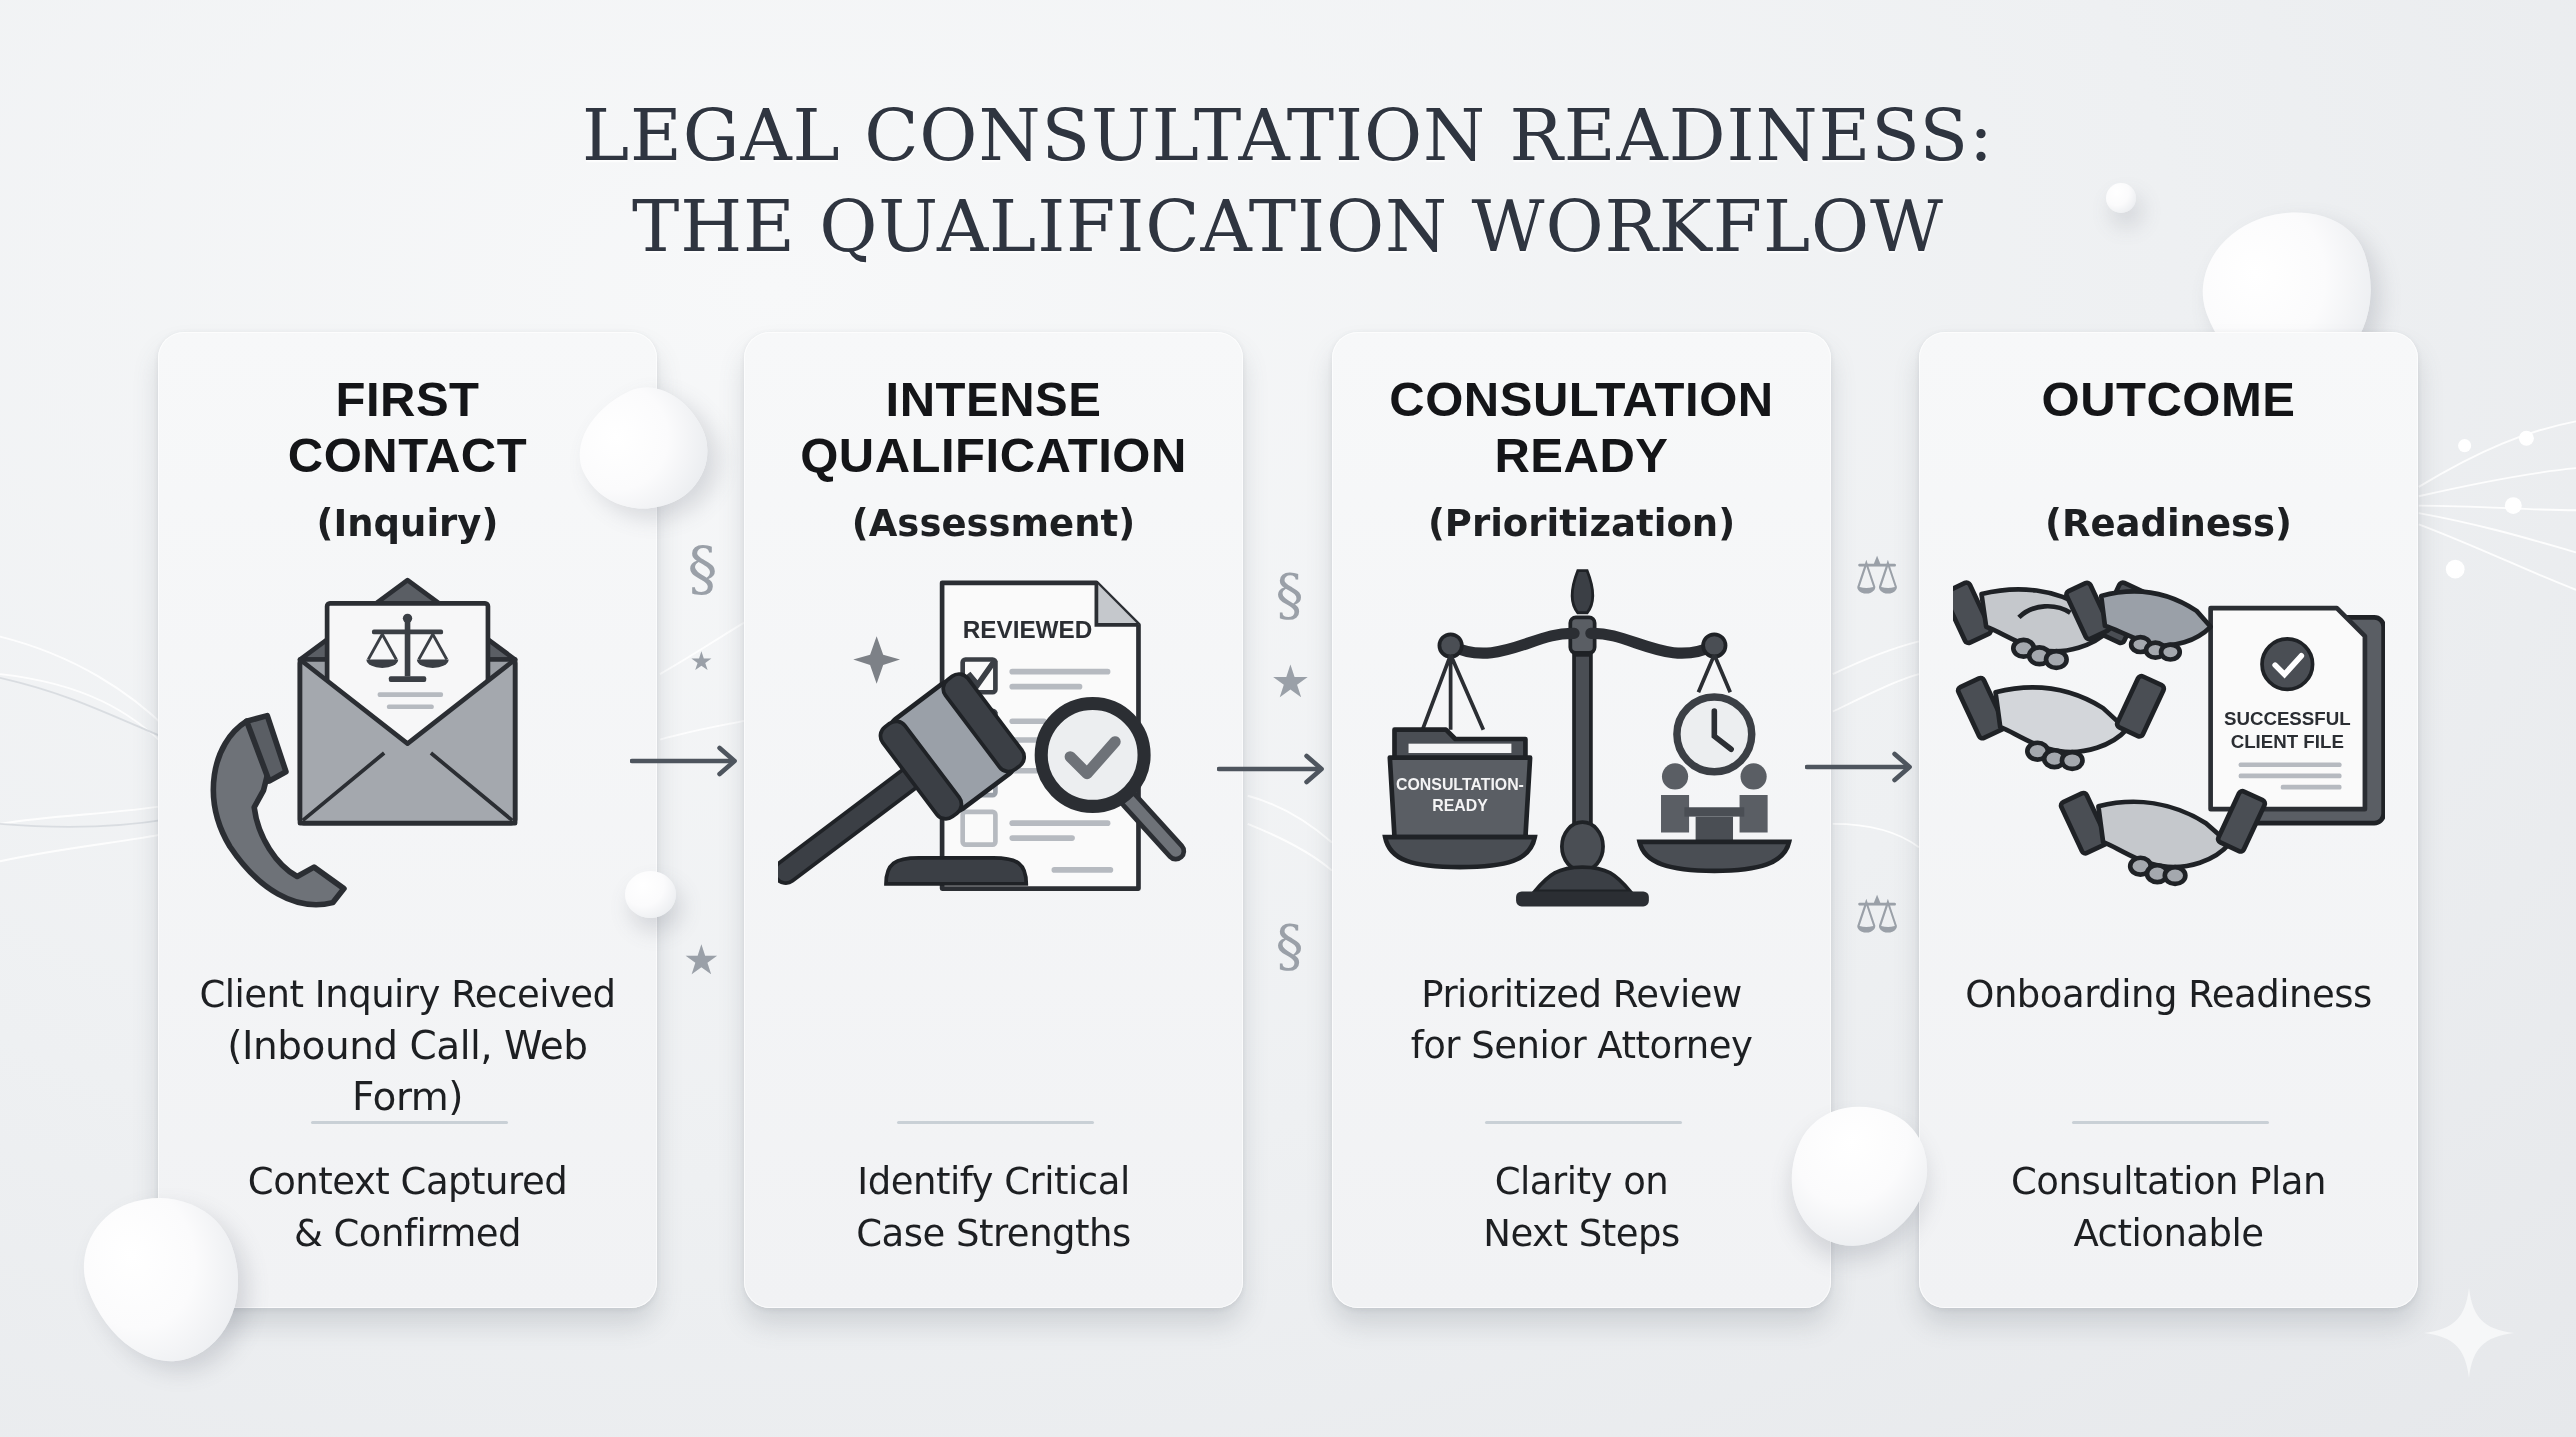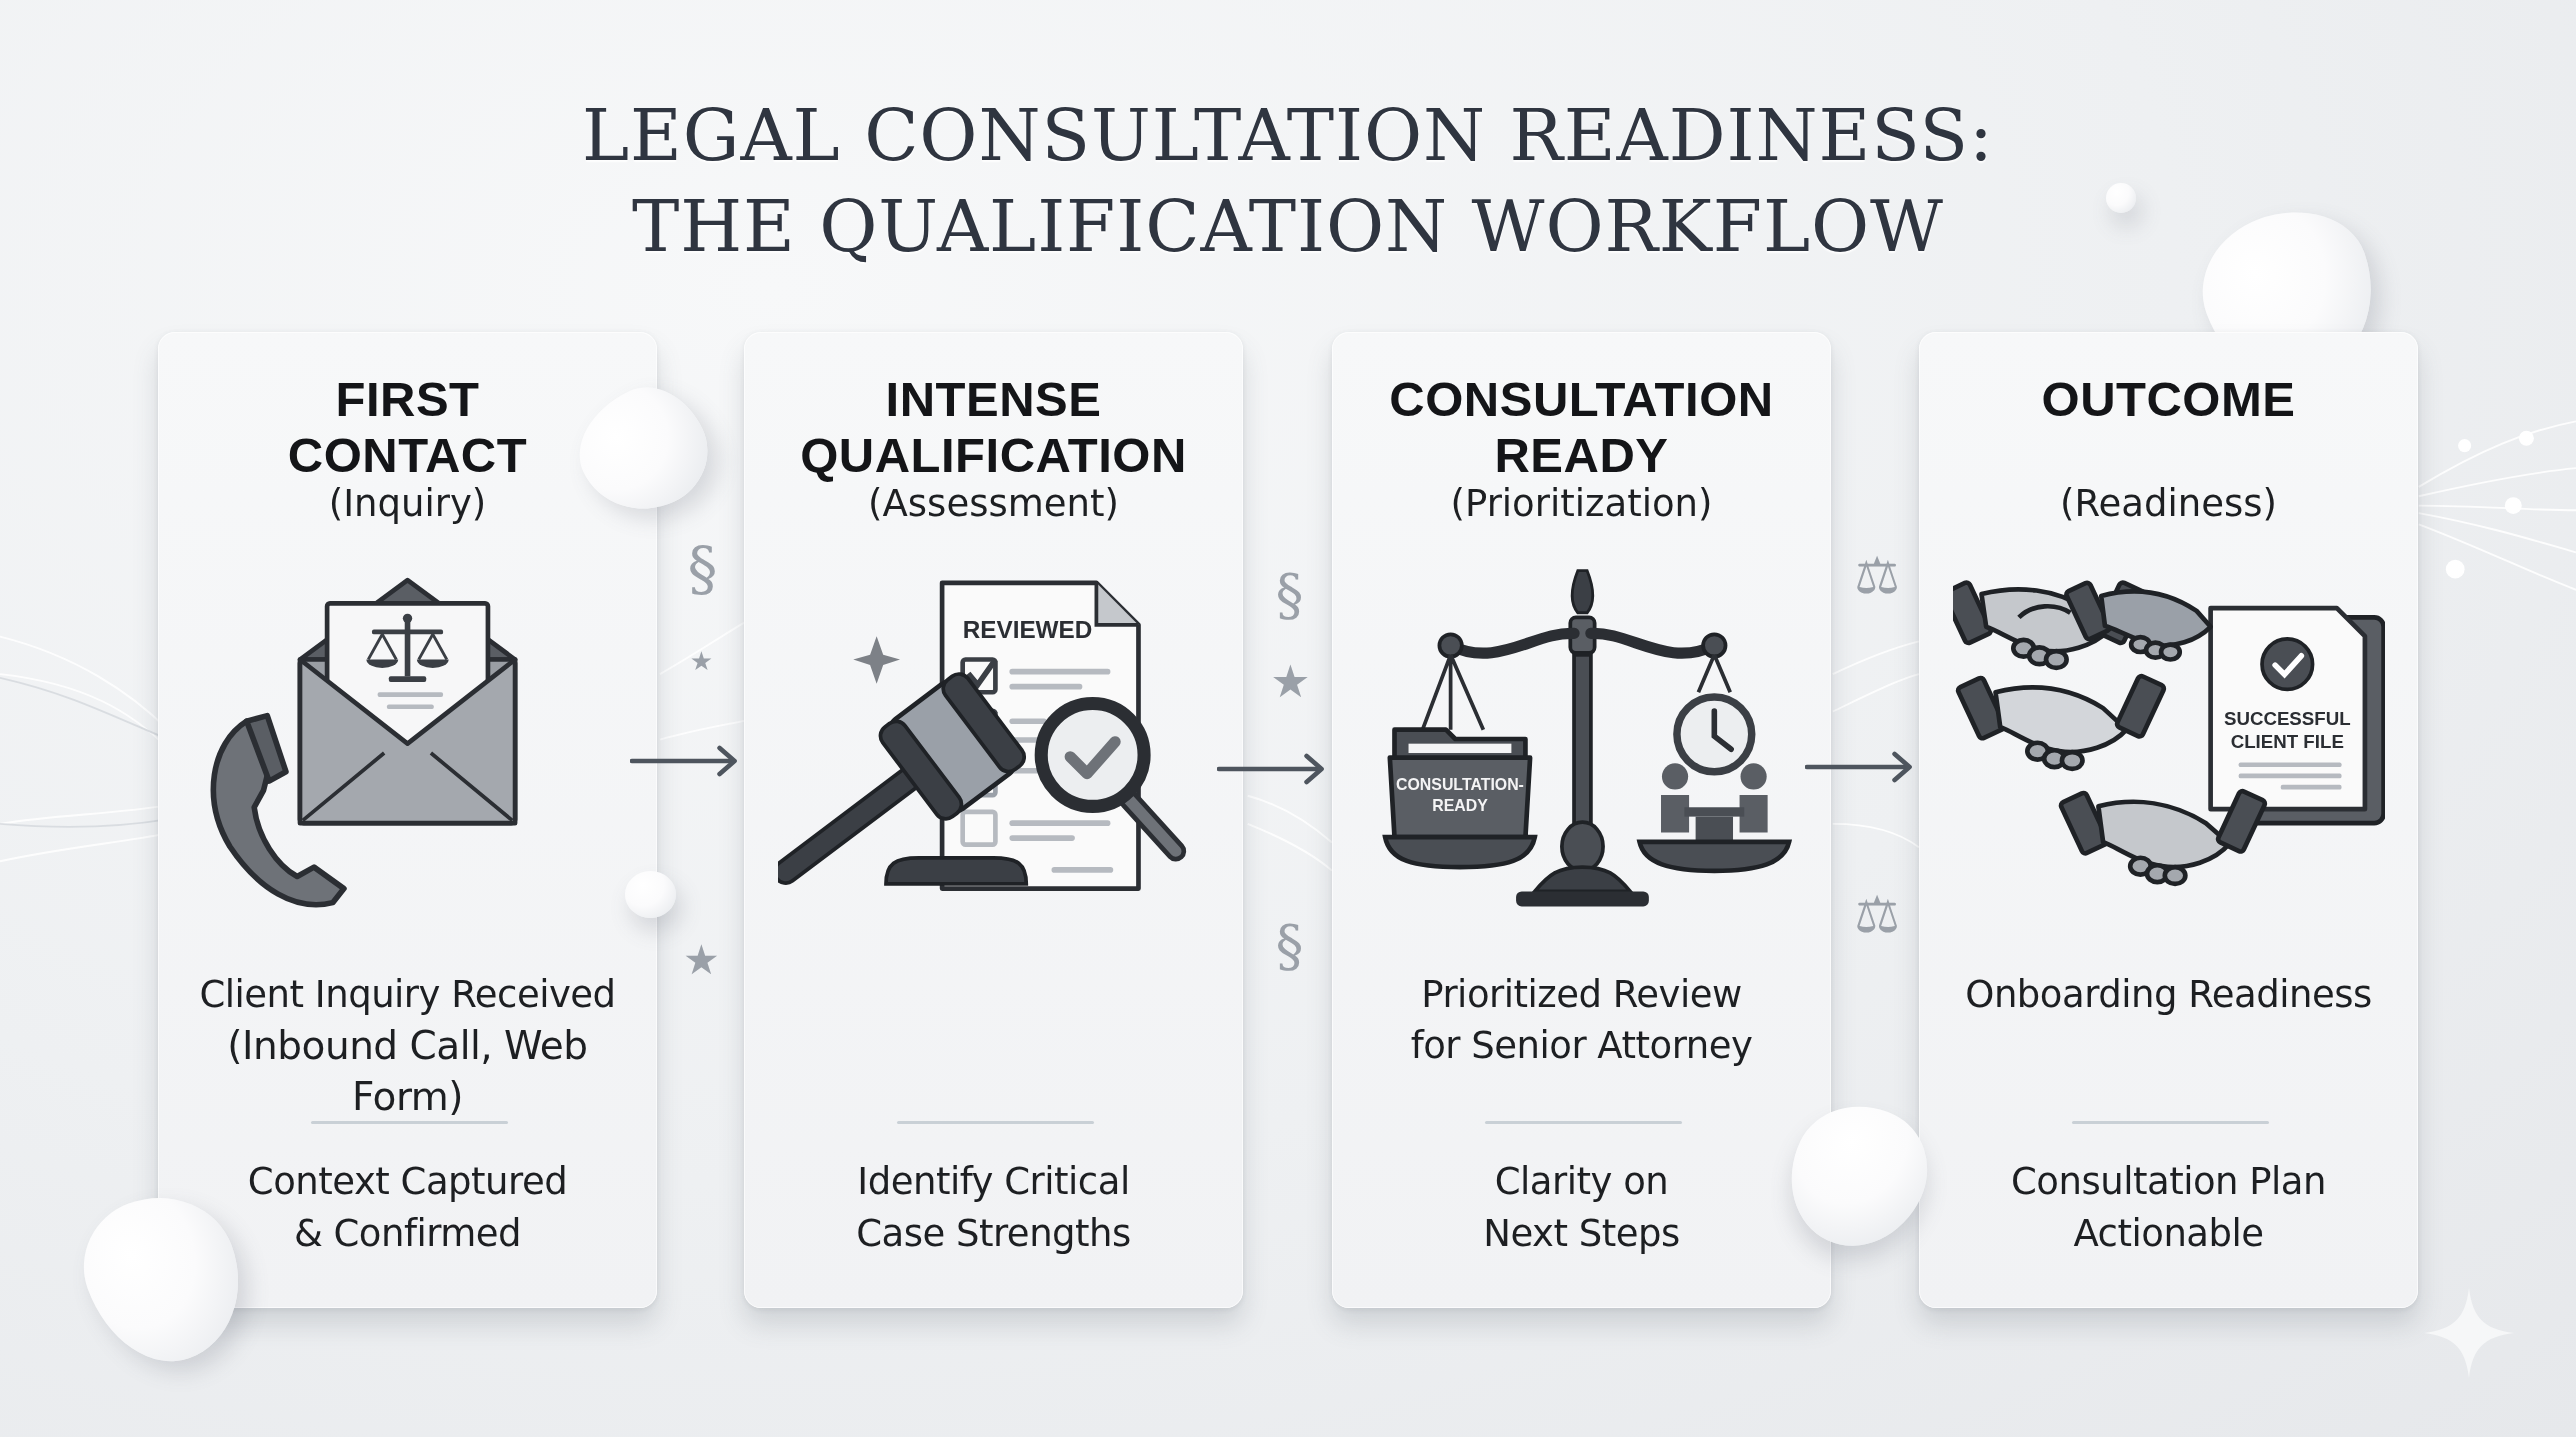--- a/index.html
+++ b/index.html
@@ -18,34 +18,34 @@
     color: #2f3540;
     text-shadow: 0 1.9px 1.9px rgba(255,255,255,0.9);
   }
   .title div { white-space: nowrap; }
   .deco { position: absolute; pointer-events: none; }
   .lines svg { display: block; }
 
   .card {
     position: absolute; top: 332px; width: 499px; height: 976px;
     background: linear-gradient(180deg, #f7f8f9 0%, #f1f2f4 100%);
-    border-radius: 17px;
+    border-radius: 26px;
     box-shadow: 0 17px 26px rgba(80,88,100,0.18), 0 1.9px 5.6px rgba(80,88,100,0.10), inset 0 0 0 0.9px rgba(255,255,255,0.7);
     text-align: center;
   }
   .card .head {
     position: absolute; top: 39px; left: 0; right: 0;
     font-family: "Liberation Sans", sans-serif; font-weight: bold;
     font-size: 49px; line-height: 56px; color: #141518;
     letter-spacing: 0.5px;
   }
   .card .sub {
-    position: absolute; top: 148px; left: 0; right: 0;
+    position: absolute; top: 168px; left: 0; right: 0;
     font-family: "DejaVu Sans", sans-serif;
-    font-size: 37px; line-height: 47px; color: #1d1f22;
+    font-size: 37px; line-height: 47px; color: #1d1f22; font-weight: bold;
   }
   .card .icon { position: absolute; left: 34px; top: 234px; width: 432px; height: 346px; }
   .card .main {
     position: absolute; top: 637px; left: 9.4px; right: 9.4px;
     font-family: "DejaVu Sans", sans-serif; font-size: 37px; line-height: 51px; color: #1d1f22;
     letter-spacing: -0.5px;
   }
   .card .main .small { font-size: 39px; line-height: 51px; display: block; }
   .card .divider {
     position: absolute; top: 789px; left: 153px; width: 197px; height: 2.8px;

